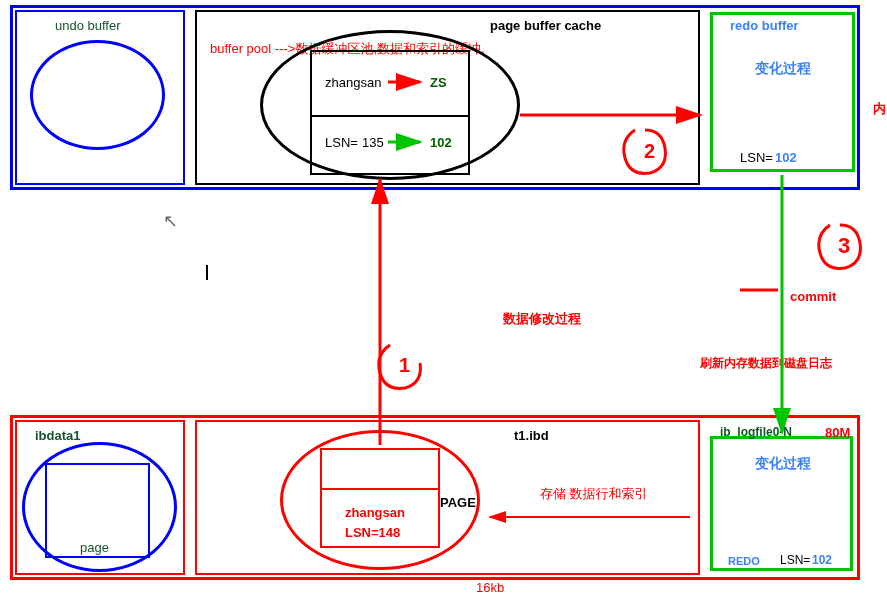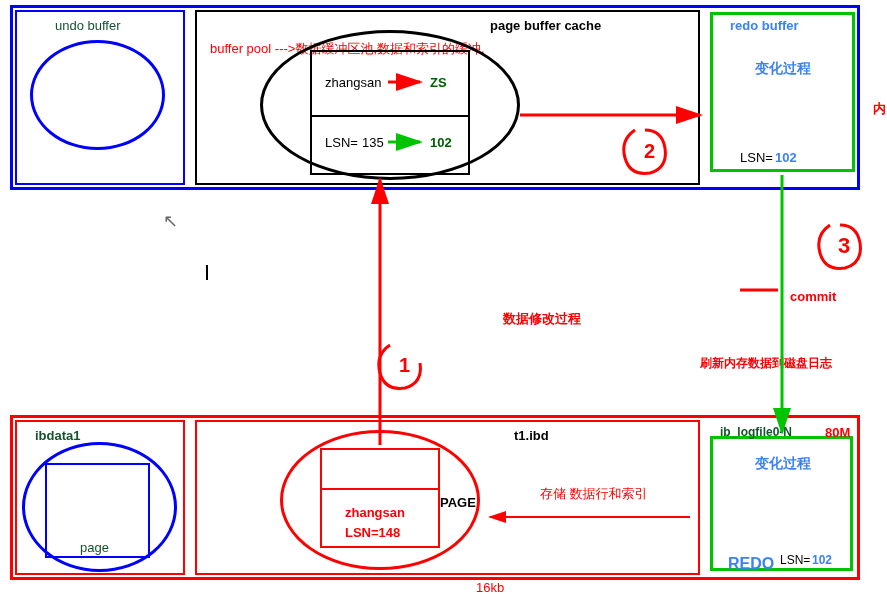--- a/index.html
+++ b/index.html
@@ -65,21 +65,21 @@
 <div class="label black bold" style="left:440px; top:495px;">PAGE</div>
 <div class="label red bold" style="left:345px; top:505px;">zhangsan</div>
 <div class="label red bold" style="left:345px; top:525px;">LSN=148</div>
 <div class="label red" style="left:540px; top:485px;">存储 数据行和索引</div>
 <div class="label red" style="left:438px; top:580px;margin-left:38px;">16kb</div>
 
 <div class="rect" style="left:710px; top:436px; width:143px; height:135px; border:3px solid #00c400;"></div>
 <div class="label blue bold" style="left:720px; top:425px; font-size:12px;">ib_logfile0-N</div>
 <div class="label red bold" style="left:825px; top:425px;">80M</div>
 <div class="label green bold" style="left:755px; top:455px; font-size:14px;">变化过程</div>
-<div class="label green bold" style="left:728px; top:555px; font-size:16px;">REDO</div>
+<div class="label green bold" style="left:728px; top:555px; font-size:11px;">REDO</div>
 <div class="label black" style="left:780px; top:553px; font-size:12px;">LSN=</div>
 <div class="label green bold" style="left:812px; top:553px;font-size:12px;">102</div>
 
 <div class="cursor" style="left:163px; top:210px;">↖</div>
 
 <svg width="887" height="601">
   <defs>
     <marker id="arr-red" markerWidth="10" markerHeight="10" refX="8" refY="3" orient="auto">
       <path d="M0,0 L0,6 L9,3 z" fill="#ff0000"></path>
     </marker>

